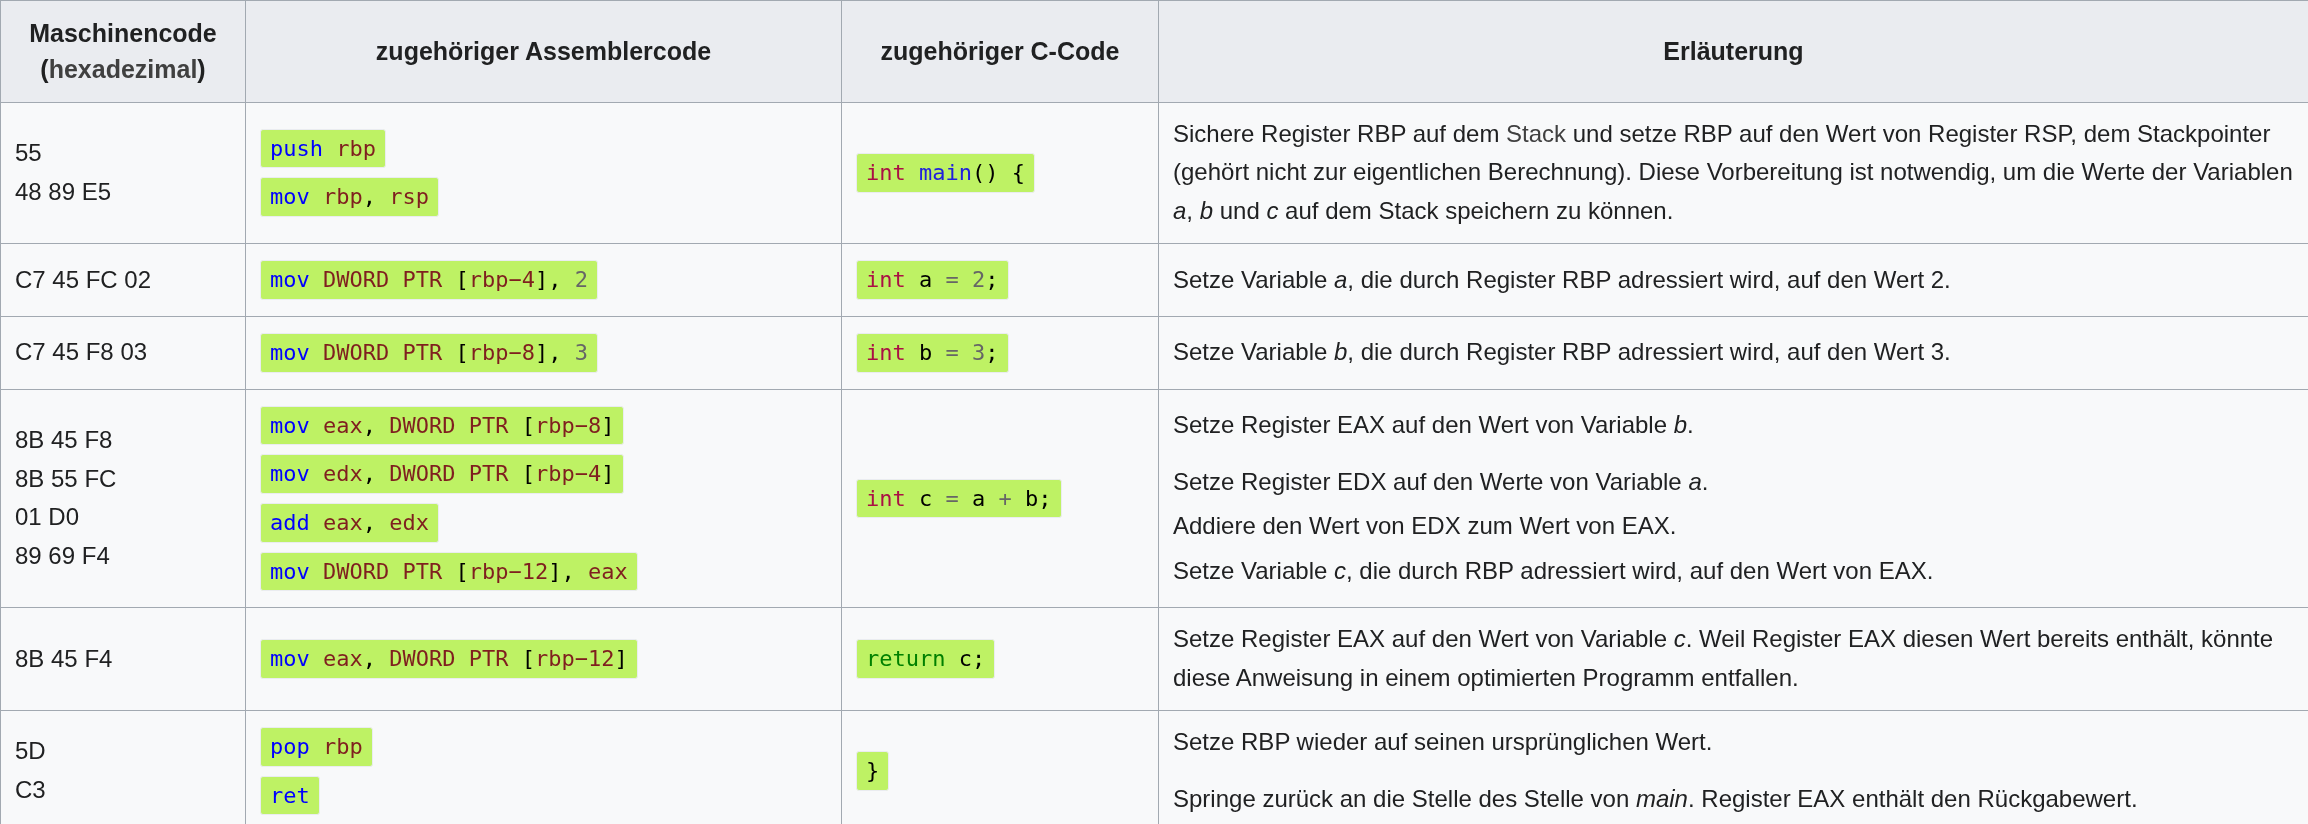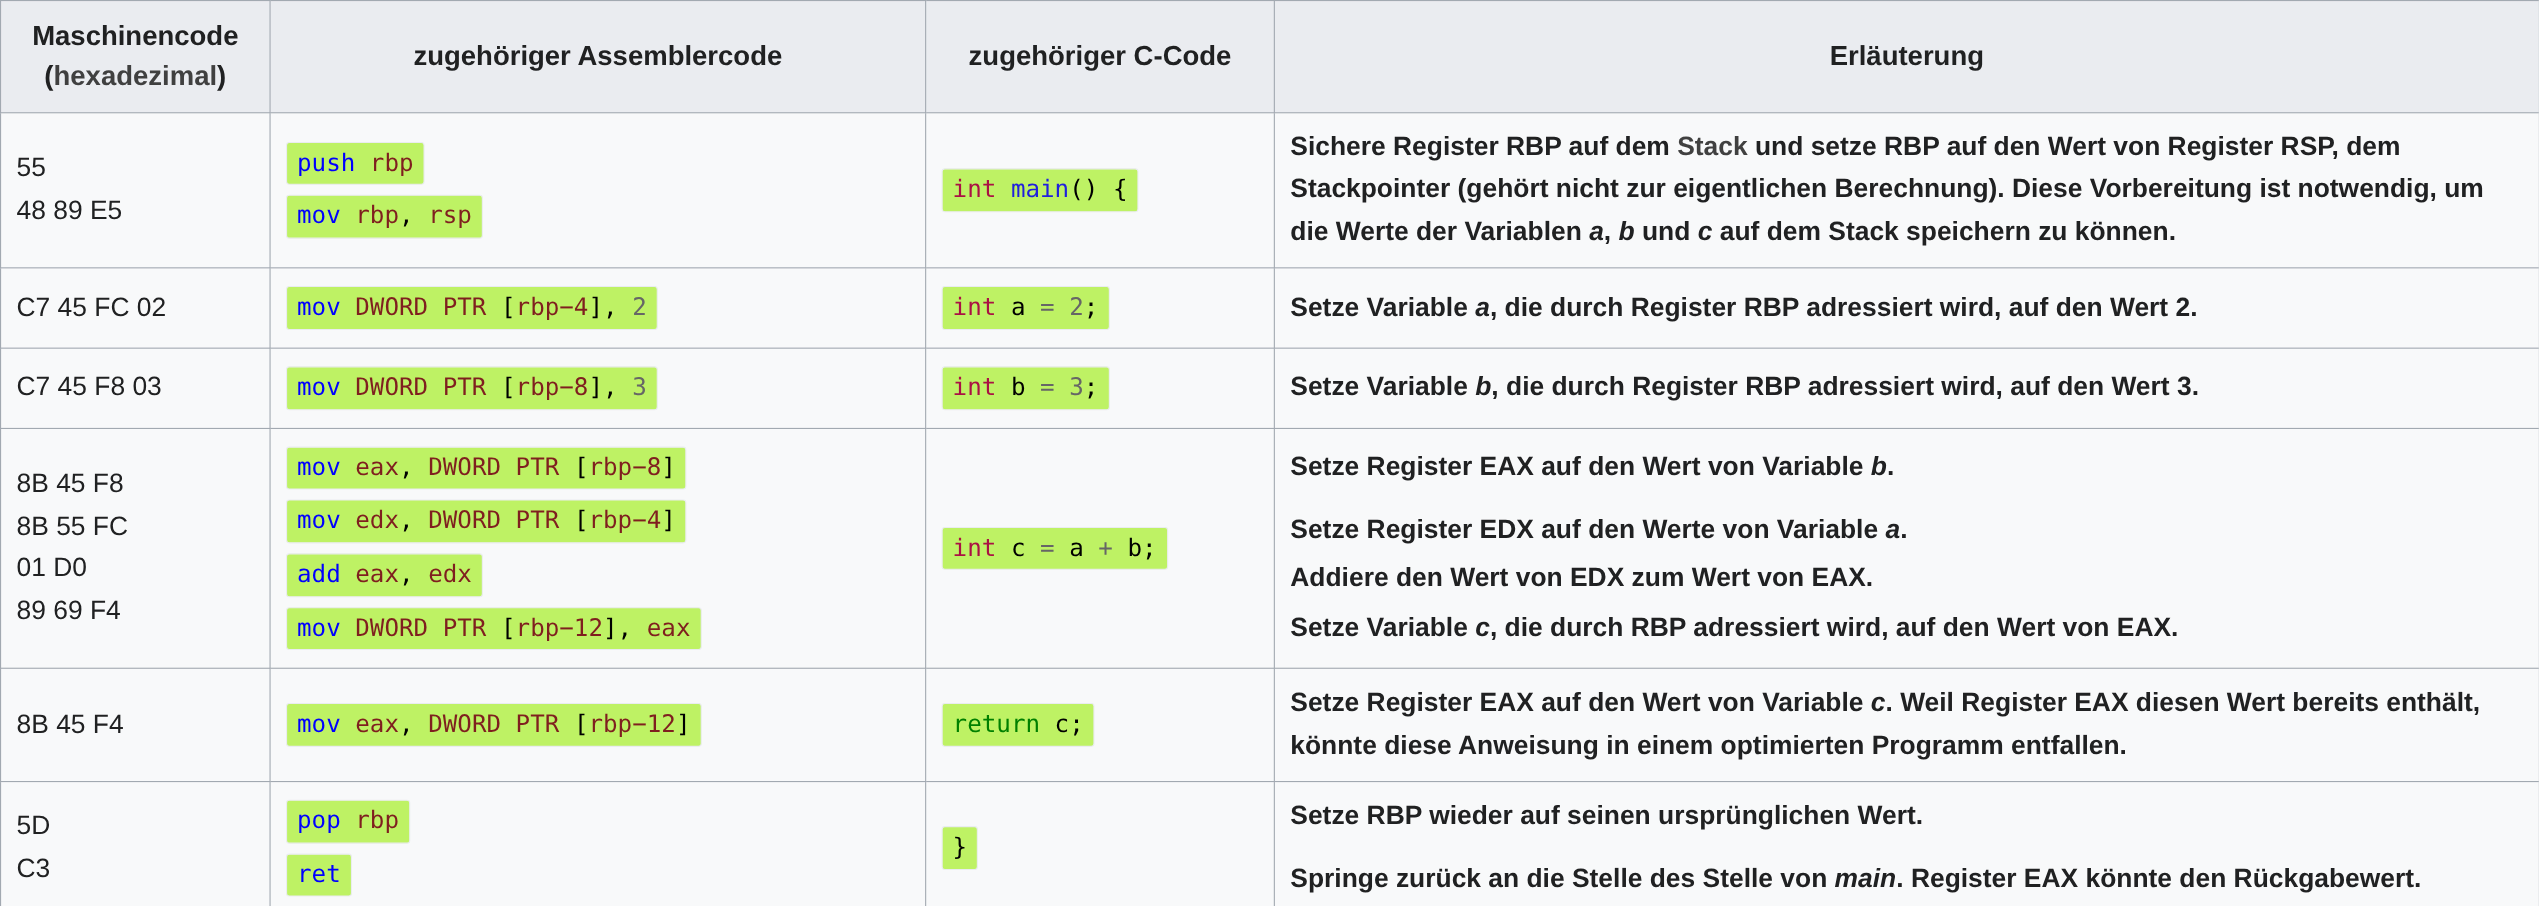--- a/index.html
+++ b/index.html
@@ -81,21 +81,21 @@
   .t-kw     { color: #0000ff; }          
   .t-reg    { color: #7f1f1f; }          
   .t-punct  { color: #000000; }
   .t-num    { color: #666666; }
   .t-type   { color: #aa1144; }          
   .t-fn     { color: #2020dd; }          
   .t-return { color: #008000; }          
   .t-op     { color: #666666; }
   .t-plain  { color: #000000; }
 
-  .cell-expl { padding: 16px 20px 16px 22px; font-weight: bold; }
+  .cell-expl { padding: 16px 20px 16px 22px; }
   .expl-p {
     margin: 0;
     font-size: 24px;
     line-height: 1.62;
   }
   .expl-p + .expl-p { margin-top: 18px; }
   .expl-tight + .expl-tight { margin-top: 6px; }
 
   a.wikilink {
     color: #404040;
@@ -213,17 +213,17 @@
         </td>
         <td class="cell-asm">
           <div class="asm-line"><span class="code"><span class="t-kw">pop</span><span class="t-plain"> </span><span class="t-reg">rbp</span></span></div>
           <div class="asm-line"><span class="code"><span class="t-kw">ret</span></span></div>
         </td>
         <td class="cell-c">
           <div class="asm-line"><span class="code"><span class="t-punct">}</span></span></div>
         </td>
         <td class="cell-expl">
           <p class="expl-p"><span>Setze RBP wieder auf seinen ursprünglichen Wert.</span></p>
-          <p class="expl-p"><span>Springe zurück an die Stelle des Stelle von </span><em class="var">main</em><span>. Register EAX könnte den Rückgabewert.</span></p>
+          <p class="expl-p"><span>Springe zurück an die Stelle des Stelle von </span><em class="var">main</em><span>. Register EAX enthält den Rückgabewert.</span></p>
         </td>
       </tr>
     </tbody>
 </table>
 
 </body></html>

